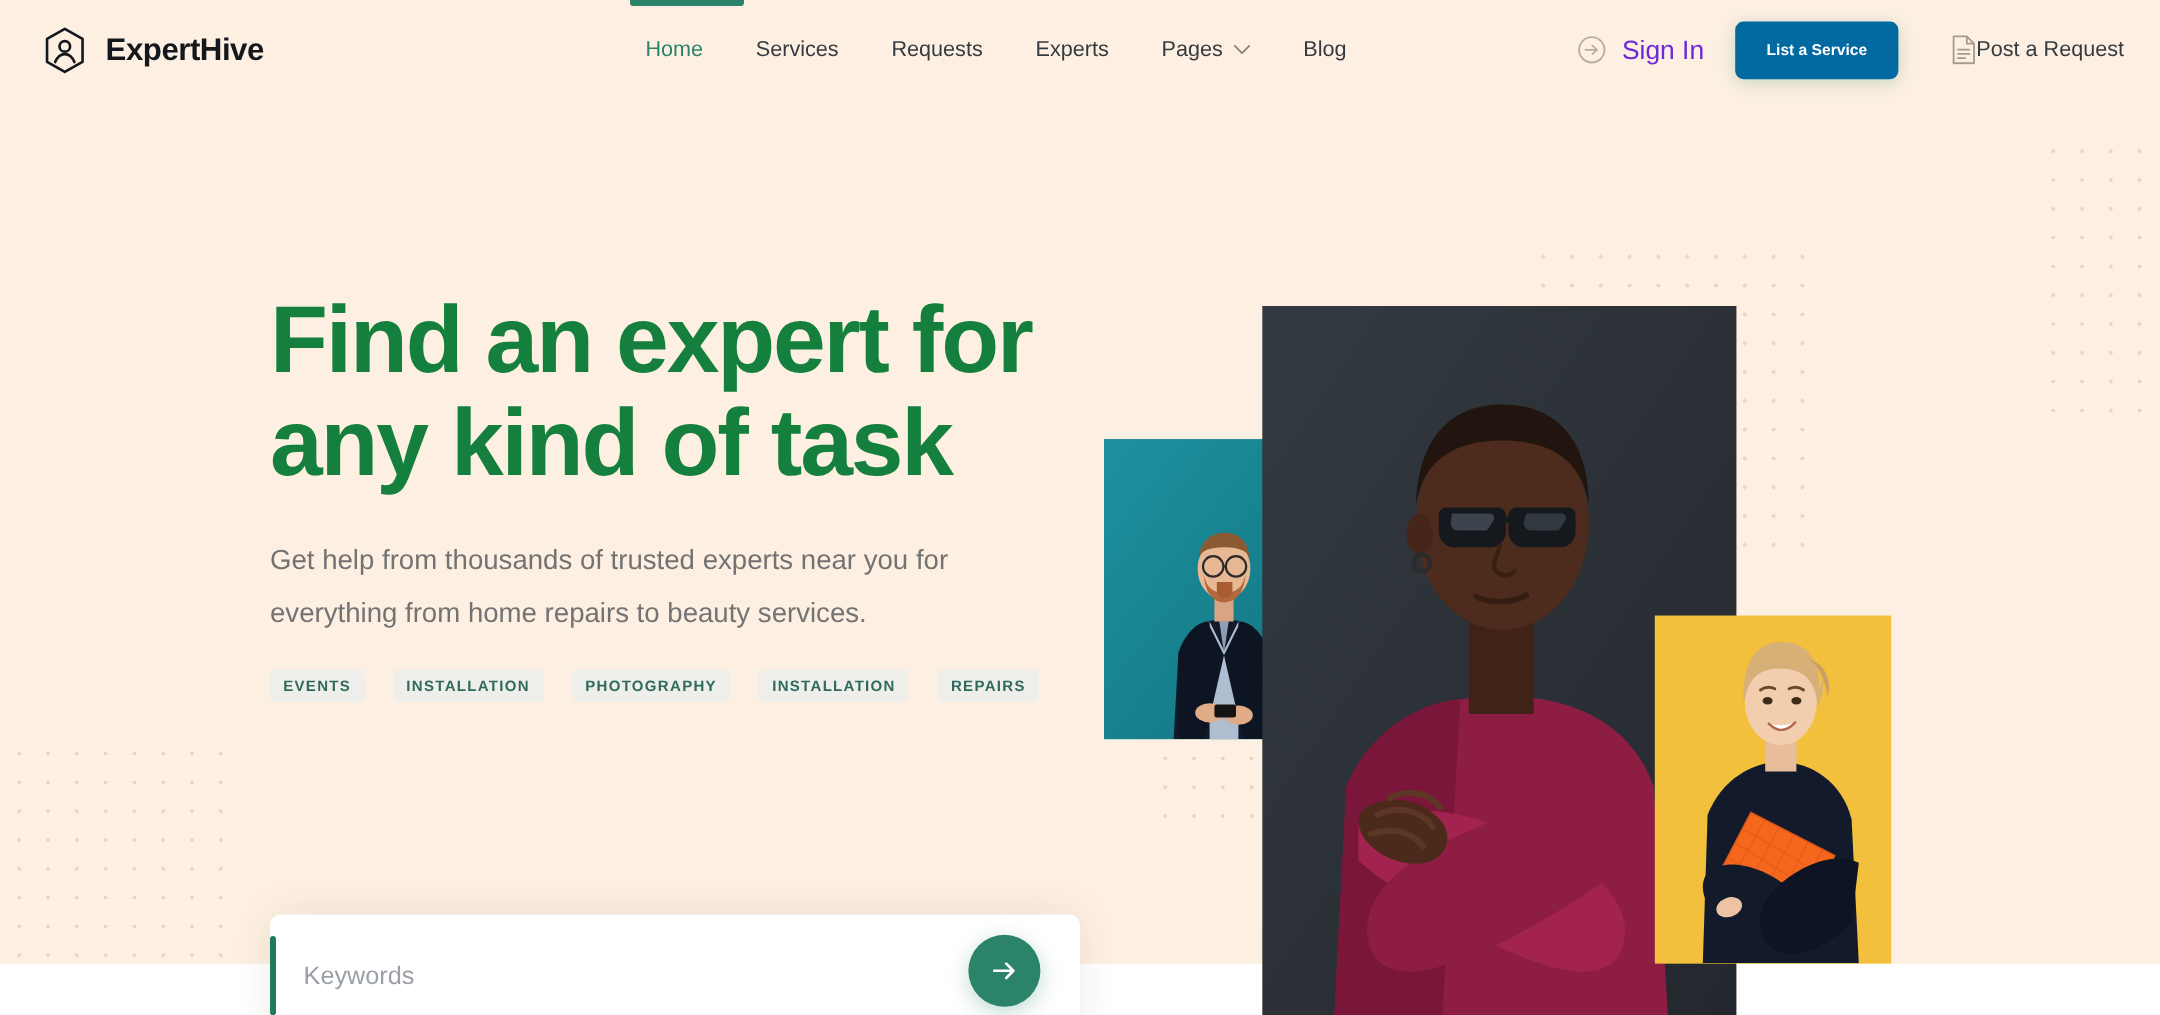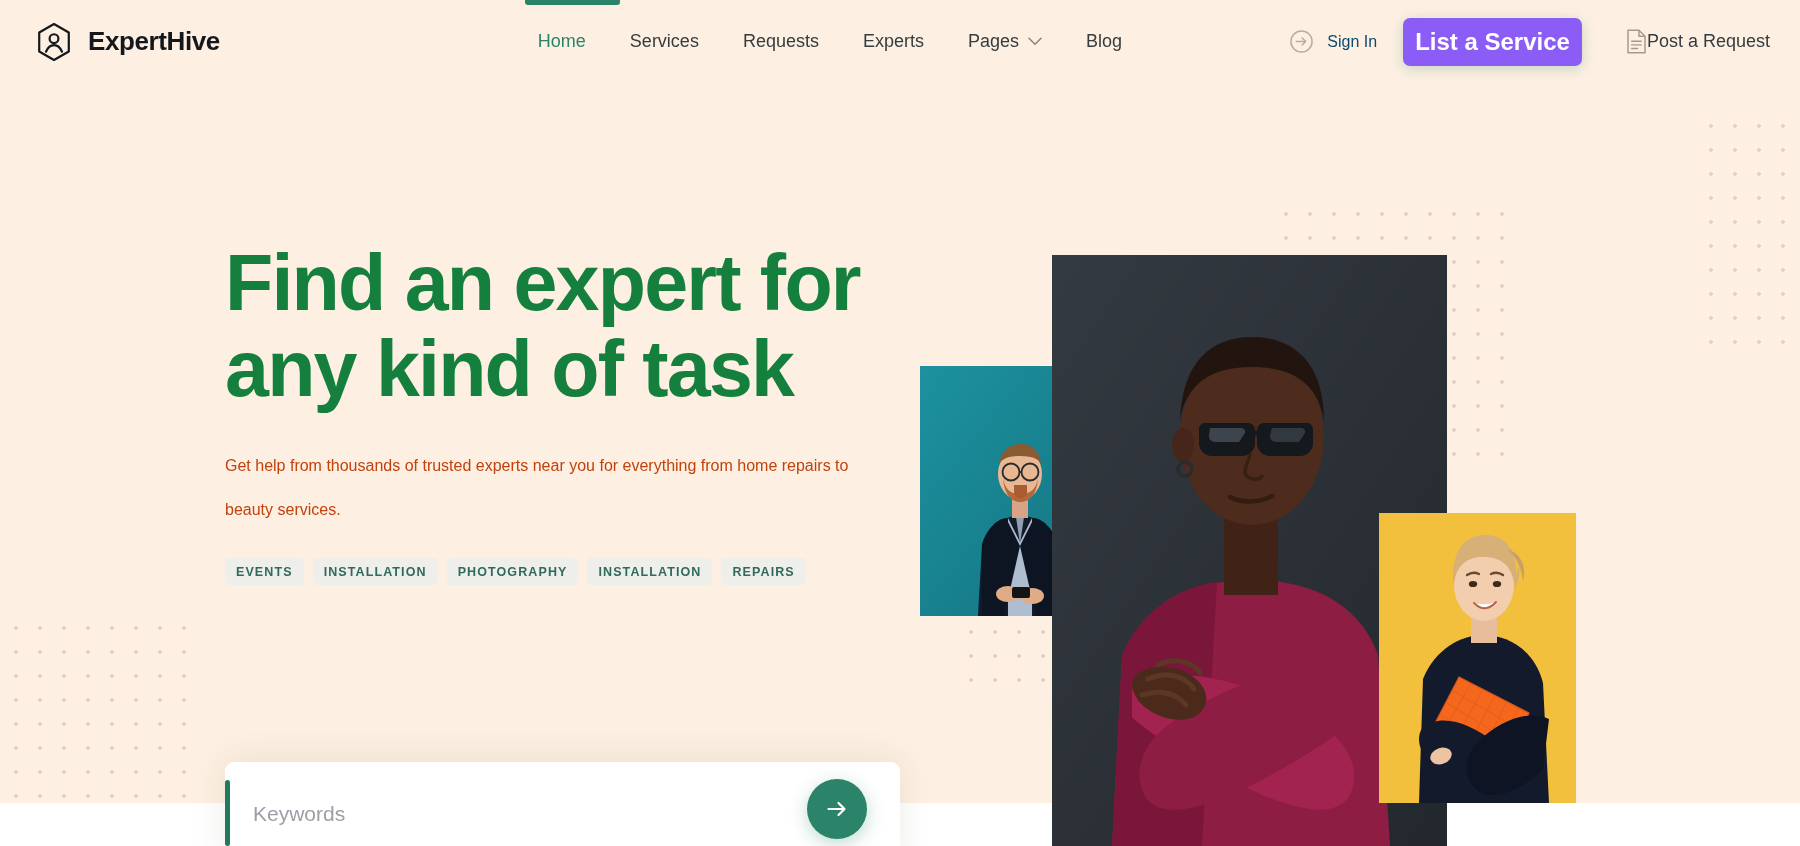--- a/index.html
+++ b/index.html
@@ -58,47 +58,47 @@
     display:flex; align-items:center; gap:9px; white-space:nowrap;
   }
   .nav-item.active { color:#2b8469; }
   .chev { width:14px; height:9px; display:block; }
 
   .nav-right {
     display:flex; align-items:center; margin-left:auto; margin-right:30px; gap:0;
   }
   .signin {
     display:flex; align-items:center; gap:13px;
-    font-size:16px; color:#0c4a6e; cursor:pointer; padding:0 26px;
+    font-size:22px; color:#6d28d9; cursor:pointer; padding:0 26px;
     white-space:nowrap;
   }
   .signin-icon { width:25px; height:25px; display:block; }
   .btn-primary {
-    background:#8b5cf6; color:#ffffff; font-size:24px; font-weight:700;
-    padding:0 12px; height:48px; line-height:48px; border-radius:7px;
+    background:#0369a1; color:#ffffff; font-size:13px; font-weight:700;
+    padding:0 26px; height:48px; line-height:48px; border-radius:7px;
     border:none; cursor:pointer; font-family:inherit; white-space:nowrap;
     box-shadow:0 3px 14px rgba(43,132,105,.25);
   }
   .post-request {
     display:flex; align-items:center; margin-left:44px;
     font-size:18px; color:#363b40; cursor:pointer; white-space:nowrap;
   }
   .doc-icon { width:21px; height:25px; display:block; }
 
   
   .hero-left { position:absolute; left:225px; top:240px; width:700px; z-index:20; }
   .headline {
     font-size:79px; line-height:86px; font-weight:700; color:#15803d;
     letter-spacing:-1.8px;
   }
   .subtitle {
-    margin-top:32px; font-size:16px; line-height:44px; color:#c2410c;
+    margin-top:32px; font-size:23px; line-height:44px; color:#737373;
     max-width:630px;
   }
-  .tags { margin-top:26px; display:flex; gap:9px; flex-wrap:wrap; }
+  .tags { margin-top:26px; display:flex; gap:24px; flex-wrap:wrap; }
   .tag {
     background:#eeeeea; color:#2f6a5d; font-size:12.5px; font-weight:700;
     letter-spacing:1.1px; padding:7px 11px 6px 11px; border-radius:4px;
     cursor:pointer;
   }
 
   
   .search-card {
     position:absolute; left:225px; top:762px; width:675px; height:104px;
     background:#ffffff; border-radius:9px 9px 0 0;

